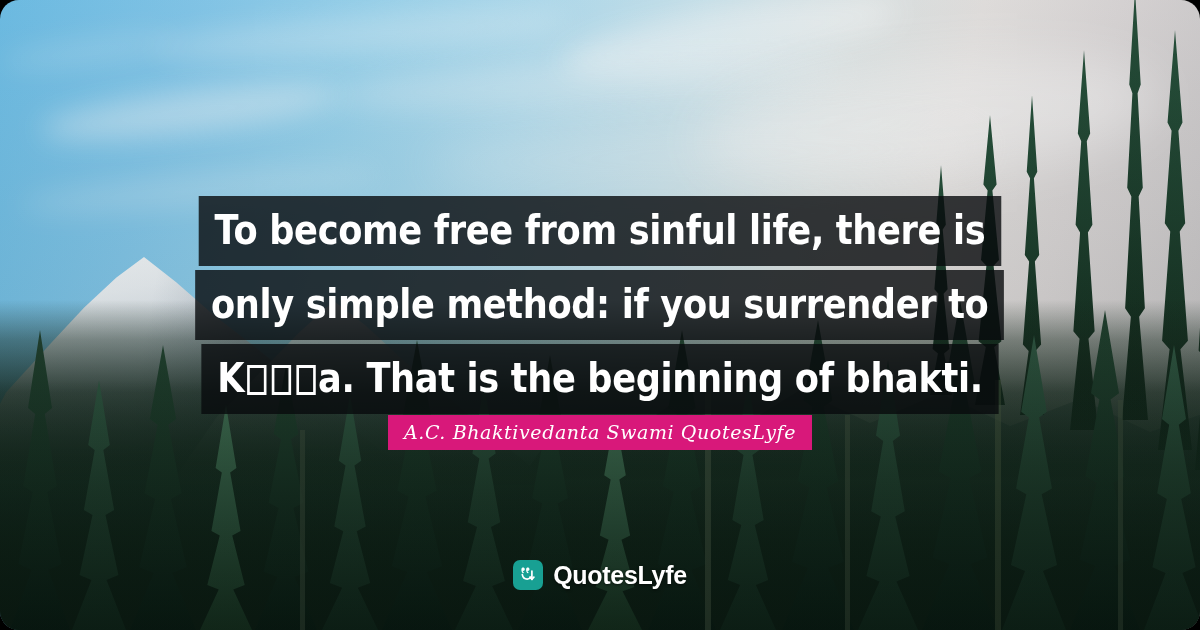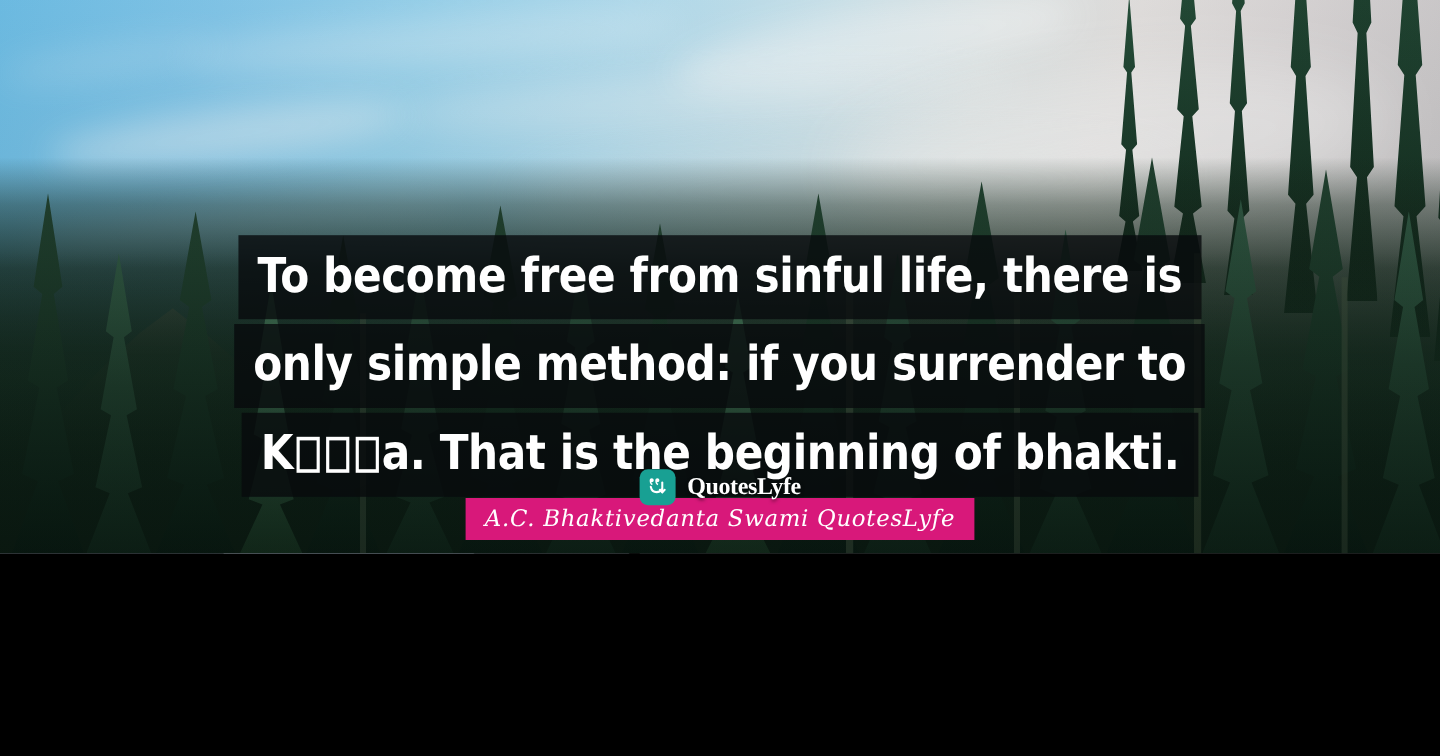--- a/index.html
+++ b/index.html
@@ -7,22 +7,23 @@
 
   html, body {
     width:1200px; height:630px;
     overflow:hidden;
     background:#000;
     font-family:"Liberation Sans", sans-serif;
   }
 
   .card {
     position:relative;
-    width:1200px; height:461px;
+    width:1200px; height:630px;
     overflow:hidden;
+    border-radius:19px;
   }
 
   
   .bg { position:absolute; inset:0; overflow:hidden; }
 
   
   .bg-sky {
     position:absolute; inset:0;
     background:
       linear-gradient(105deg,
@@ -188,23 +189,23 @@
   }
   .logo-mark {
     width:30px; height:30px;
     border-radius:7px;
     background:#18a093;
     display:flex; align-items:center; justify-content:center;
     flex-shrink:0;
   }
   .logo-text {
     color:#ffffff;
-    font-family:Liberation Serif, serif;
+    font-family:Liberation Sans, sans-serif;
     font-weight:bold;
-    font-size:20px;
+    font-size:25px;
     letter-spacing:-0.3px;
     text-shadow:0 1px 3px rgba(0,0,0,.6);
   }
 </style>
 </head>
 <body>
 
 <div class="card">
 
   <div class="bg">

